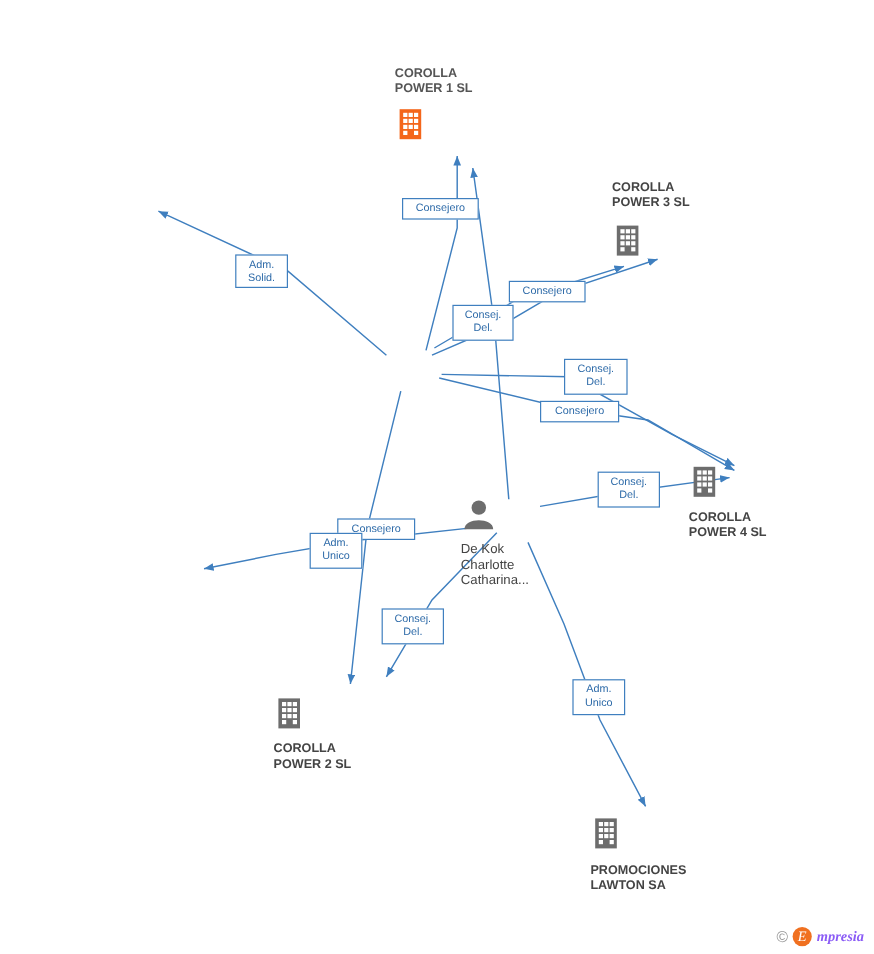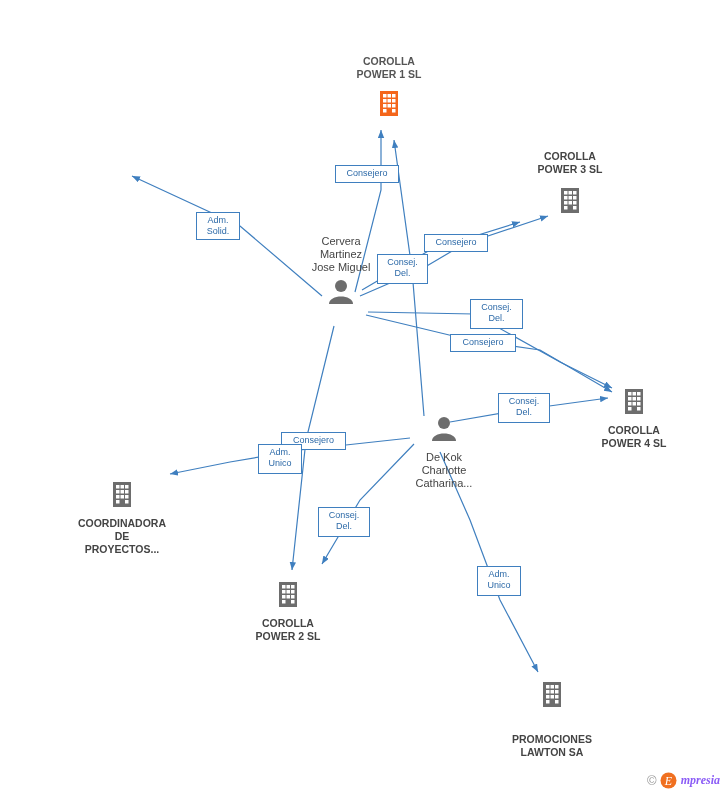--- a/index.html
+++ b/index.html
@@ -17,21 +17,20 @@
   }
   #edges {
     position: absolute;
     left: 0;
     top: 0;
     width: 728px;
     height: 795px;
   }
   .node {
     position: absolute;
-    text-align: center;
   }
   .node-label {
     font-size: 10.5px;
     line-height: 13px;
     color: #444444;
     white-space: pre-line;
     font-weight: bold;
   }
   .node-label.person {
     font-weight: normal;
@@ -177,43 +176,20 @@
             <rect x="16" y="17" width="3.5" height="3.5"></rect>
           <rect x="7" y="22" width="3.5" height="3.5"></rect>
             <rect x="16" y="22" width="3.5" height="3.5"></rect>
         </g>
       </svg>
     </span>
     <div class="node-label" style="margin-top:5px;">COROLLA
 POWER 4 SL</div>
   </div>
 
-  <div class="node" style="left:62px; top:478px; width:120px;">
-    <span class="glyph">
-      <svg width="26" height="30" viewBox="0 0 26 30">
-        <rect x="4" y="4" width="18" height="25" fill="#6d6d6d"></rect>
-        <g fill="#ffffff">
-          <rect x="7" y="7" width="3.5" height="3.5"></rect>
-            <rect x="11.5" y="7" width="3.5" height="3.5"></rect>
-            <rect x="16" y="7" width="3.5" height="3.5"></rect>
-          <rect x="7" y="12" width="3.5" height="3.5"></rect>
-            <rect x="11.5" y="12" width="3.5" height="3.5"></rect>
-            <rect x="16" y="12" width="3.5" height="3.5"></rect>
-          <rect x="7" y="17" width="3.5" height="3.5"></rect>
-            <rect x="11.5" y="17" width="3.5" height="3.5"></rect>
-            <rect x="16" y="17" width="3.5" height="3.5"></rect>
-          <rect x="7" y="22" width="3.5" height="3.5"></rect>
-            <rect x="16" y="22" width="3.5" height="3.5"></rect>
-        </g>
-      </svg>
-    </span>
-    <div class="node-label" style="margin-top:5px;">COORDINADORA
-DE
-PROYECTOS...</div>
-  </div>
 
   <div class="node" style="left:228px; top:578px; width:120px;">
     <span class="glyph">
       <svg width="26" height="30" viewBox="0 0 26 30">
         <rect x="4" y="4" width="18" height="25" fill="#6d6d6d"></rect>
         <g fill="#ffffff">
           <rect x="7" y="7" width="3.5" height="3.5"></rect>
             <rect x="11.5" y="7" width="3.5" height="3.5"></rect>
             <rect x="16" y="7" width="3.5" height="3.5"></rect>
           <rect x="7" y="12" width="3.5" height="3.5"></rect>
@@ -243,35 +219,24 @@
             <rect x="11.5" y="12" width="3.5" height="3.5"></rect>
             <rect x="16" y="12" width="3.5" height="3.5"></rect>
           <rect x="7" y="17" width="3.5" height="3.5"></rect>
             <rect x="11.5" y="17" width="3.5" height="3.5"></rect>
             <rect x="16" y="17" width="3.5" height="3.5"></rect>
           <rect x="7" y="22" width="3.5" height="3.5"></rect>
             <rect x="16" y="22" width="3.5" height="3.5"></rect>
         </g>
       </svg>
     </span>
-    <div class="node-label" style="margin-top:21px;">PROMOCIONES
+    <div class="node-label" style="margin-top:6px;">PROMOCIONES
 LAWTON SA</div>
   </div>
 
-  <div class="node" style="left:281px; top:235px; width:120px;">
-    <div class="node-label person">Cervera
-Martinez
-Jose Miguel</div>
-    <span class="glyph">
-      <svg width="30" height="28" viewBox="0 0 30 28" style="margin-top:4px;">
-        <circle cx="15" cy="8" r="6" fill="#6d6d6d"></circle>
-        <path d="M3 26 C3 16 27 16 27 26 z" fill="#6d6d6d"></path>
-      </svg>
-    </span>
-  </div>
 
   <div class="node" style="left:384px; top:415px; width:120px;">
     <span class="glyph">
       <svg width="30" height="28" viewBox="0 0 30 28">
         <circle cx="15" cy="8" r="6" fill="#6d6d6d"></circle>
         <path d="M3 26 C3 16 27 16 27 26 z" fill="#6d6d6d"></path>
       </svg>
     </span>
     <div class="node-label person" style="margin-top:4px;">De Kok
 Charlotte

